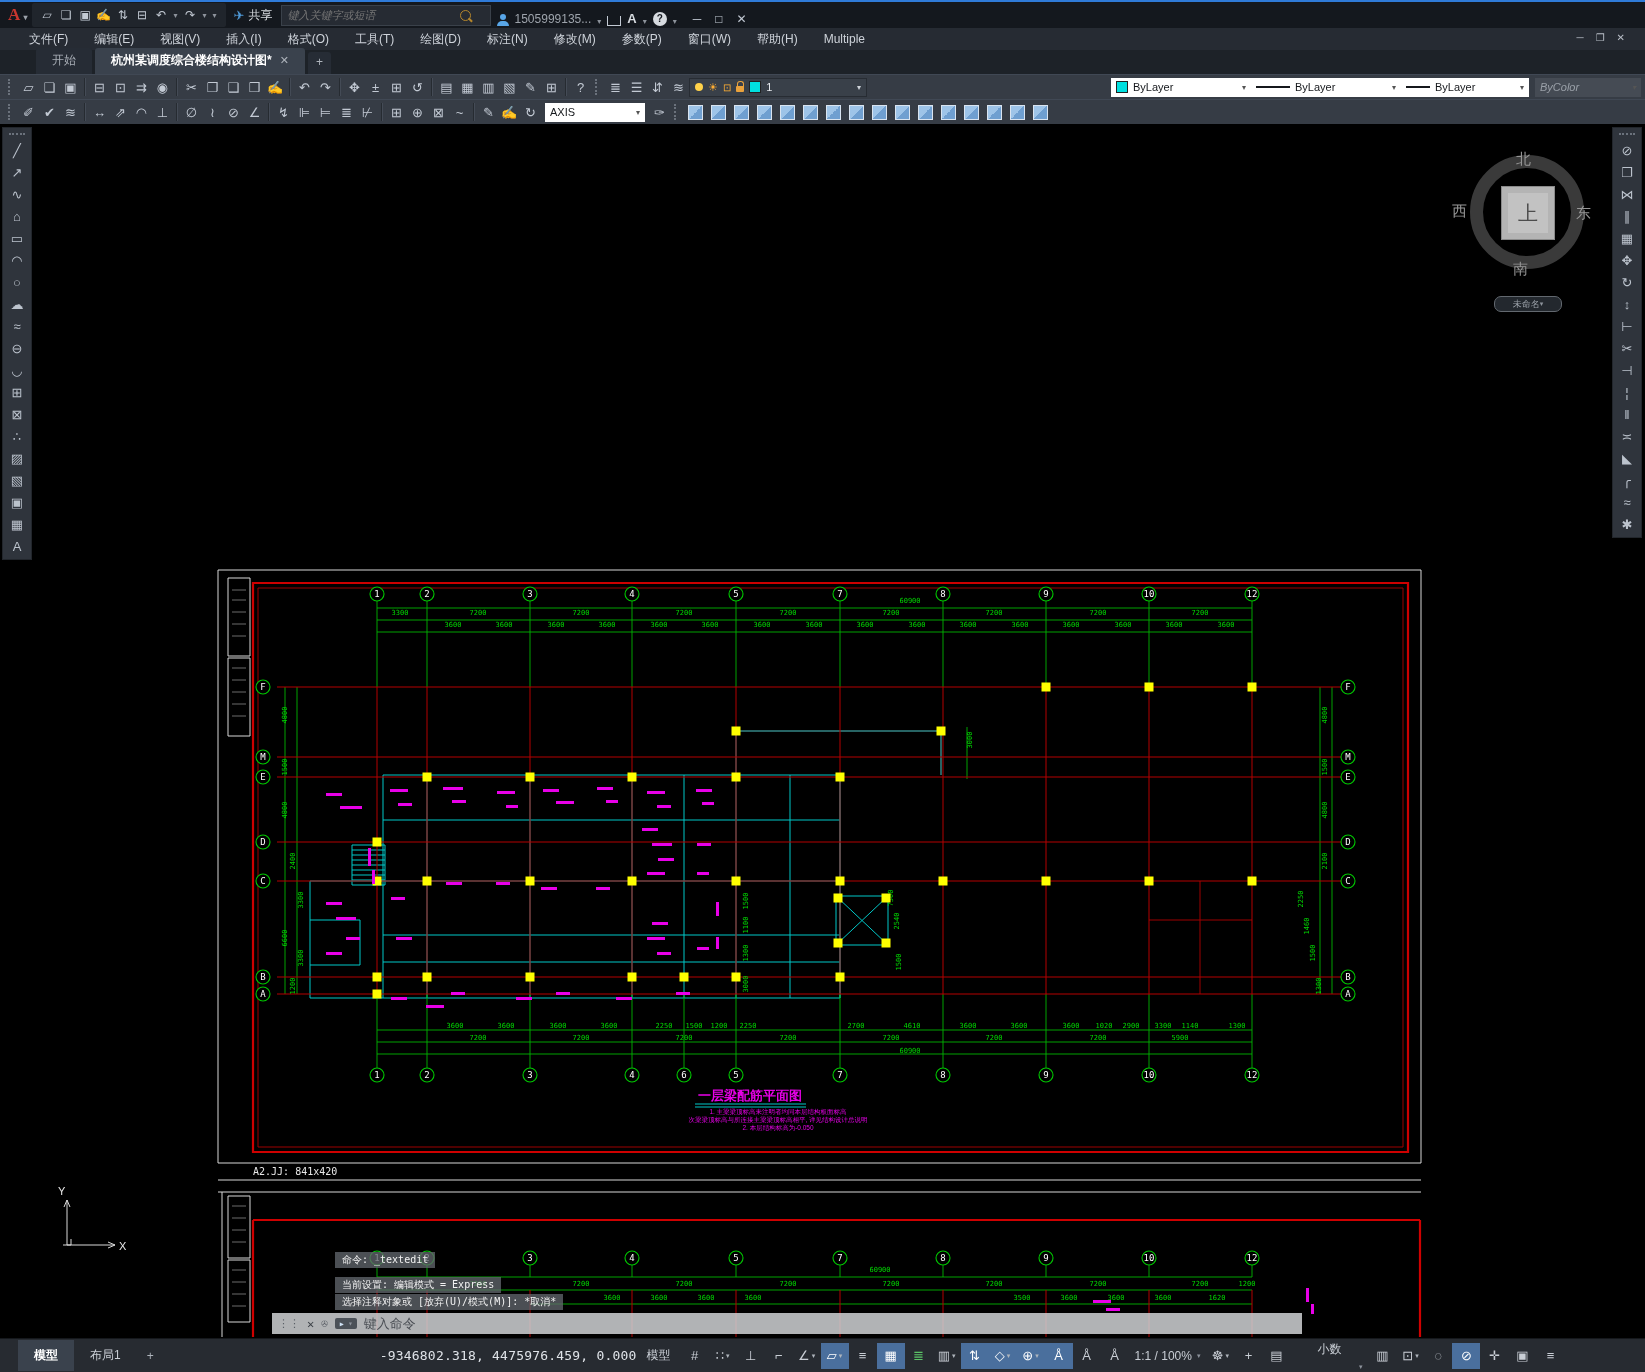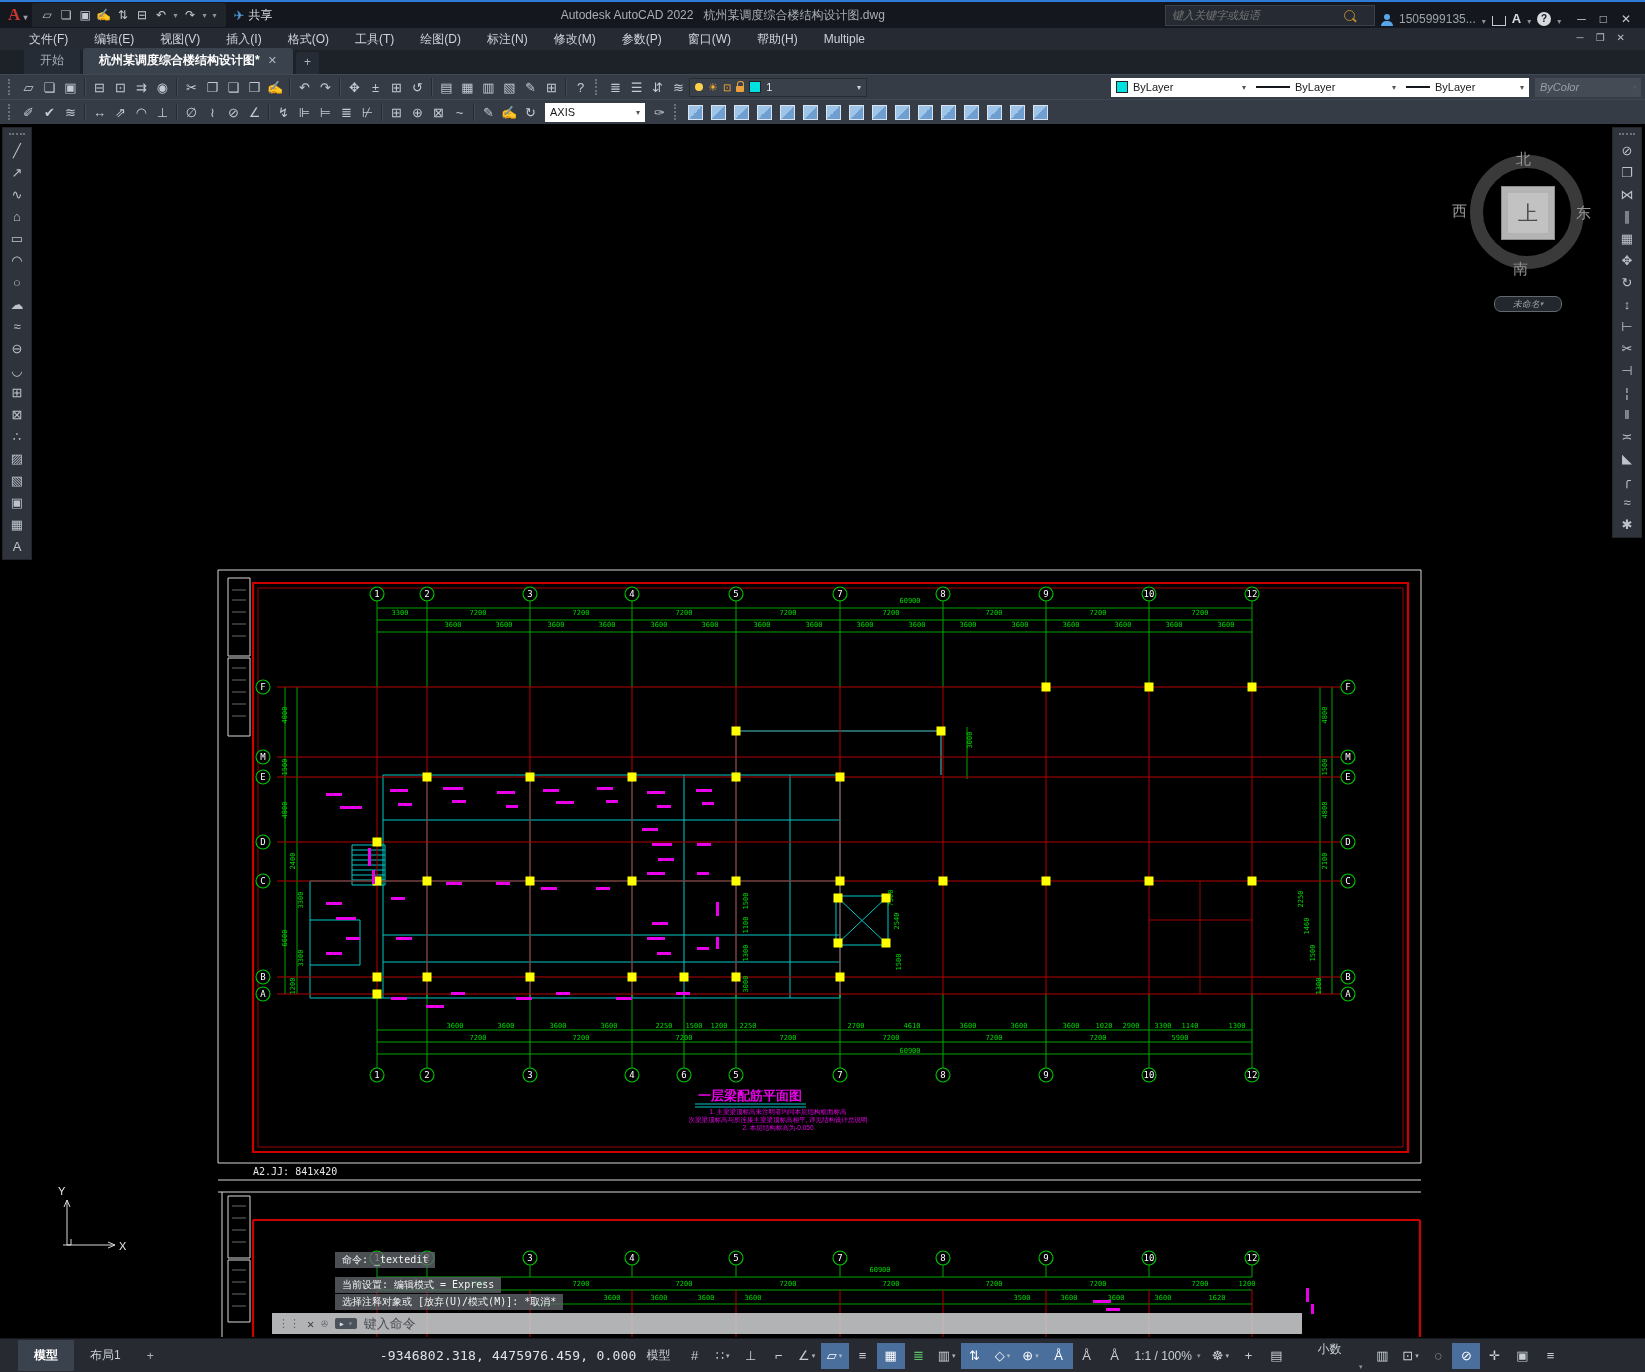--- a/index.html
+++ b/index.html
@@ -28,21 +28,21 @@
   .a-ico{color:#d7dbe0;font-weight:bold;font-size:13px;}
   .help-ico{width:14px;height:14px;border-radius:50%;background:#d7dbe0;color:#14181e;font-weight:bold;font-size:10px;
             display:inline-flex;align-items:center;justify-content:center;}
   .cv2{font-size:8px;color:#8d939c;}
   .winbtns{display:flex;gap:14px;color:#c3cad4;font-size:12px;margin-left:10px;padding-right:8px;}
   
   .menubar{height:22px;background:#262b33;display:flex;align-items:center;padding-left:16px;font-size:12px;color:#ced3da;}
   .menu-item{padding:2px 13px;cursor:default;white-space:nowrap;}
   .docbtns{margin-left:auto;display:flex;gap:12px;color:#b9bfc8;font-size:10px;padding-right:10px;}
   
-  .tabbar{height:24px;background:#1d2228;display:flex;align-items:flex-end;padding-left:24px;font-size:12px;}
+  .tabbar{height:24px;background:#1d2228;display:flex;align-items:flex-end;padding-left:36px;font-size:12px;}
   .dtab{padding:4px 16px 5px;color:#a8aeb6;background:#262c35;margin-right:3px;border-radius:3px 3px 0 0;display:flex;gap:8px;align-items:center;white-space:nowrap;}
   .dtab.active{background:#3a424d;color:#fff;font-weight:bold;}
   .dtab .x{font-weight:normal;color:#aeb4bc;font-size:11px;}
   .newtab{color:#aeb4bc;background:#262c35;border-radius:3px 3px 0 0;padding:3px 8px 5px;font-size:12px;}
   
   .ribbon{height:25px;background:#363c45;display:flex;align-items:center;padding:0 4px;box-sizing:border-box;border-top:1px solid #404854;}
   .ribbon .grip{width:4px;height:16px;border-left:2px dotted #6b727c;margin:0 4px;}
   .ico{width:21px;height:21px;display:flex;align-items:center;justify-content:center;color:#c3cad4;font-size:13px;cursor:default;}
   .iconrow{display:flex;align-items:center;}
   .iconrow [data-name="sep"]{width:1px;height:18px;background:#262b31;margin:0 3px;border-right:1px solid #444b56;}
@@ -67,21 +67,21 @@
   .toolcol .ico{width:24px;height:22px;font-size:13px;color:#bcc3cd;}
   #left-toolbar{left:2px;}
   #right-toolbar{right:3px;}
   #plan-svg{position:absolute;left:35px;top:0;}
   
   .vc-ring{position:absolute;left:1470px;top:31px;width:114px;height:114px;border-radius:50%;border:13px solid #3a3a3a;box-sizing:border-box;}
   .vc-face{position:absolute;left:1501px;top:62px;width:52px;height:52px;background:#c2c2c2;border:1px solid #8a8a8a;color:#4c4c4c;
            display:flex;align-items:center;justify-content:center;font-size:20px;box-shadow:inset 0 0 0 6px #b4b4b4;}
   .vc-lab{position:absolute;color:#969696;font-size:15px;}
   .vc-pill{position:absolute;left:1494px;top:172px;width:66px;height:14px;background:#23282e;border:1px solid #62686f;border-radius:7px;
-           color:#9aa0a8;font-size:9px;display:flex;align-items:center;justify-content:center;font-style:italic;}
+           color:#9aa0a8;font-size:9px;display:flex;align-items:center;justify-content:center;}
   .vc-pill .cv2{font-size:7px;}
   
   .cmd-hist{position:absolute;left:335px;font-family:"DejaVu Sans Mono",monospace;font-size:10px;color:#f2f2f2;white-space:pre;}
   .cmd-hist span{background:rgba(96,101,107,0.78);padding:1px 7px;display:inline-block;}
   .cmd-bar{position:absolute;left:272px;top:1189px;width:1030px;height:21px;background:rgba(208,210,213,0.85);
            display:flex;align-items:center;gap:7px;padding:0 6px;box-sizing:border-box;font-family:"DejaVu Sans Mono",monospace;}
   .cmd-bar .h{color:#5a5f66;font-size:11px;}
   .cmd-bar .x{color:#3a3f45;font-size:12px;}
   .cmd-prompt-ico{background:#4b5158;color:#cfe2f5;font-size:10px;padding:0 4px;border-radius:2px;display:flex;align-items:center;gap:3px;}
   .cmd-text{color:#4a4e54;font-size:13px;}
@@ -135,23 +135,20 @@
       <span class="qico" data-name="undo-icon">↶</span>
       <span class="qico" data-name="undo-caret">▾</span>
       <span class="qico" data-name="redo-icon">↷</span>
       <span class="qico" data-name="redo-caret">▾</span>
       <span class="qico" data-name="qat-customize-icon">▾</span>
     </span>
   <span class="sharebtn" data-name="share-button">
     <span class="pl" data-name="paper-plane-icon">✈</span>
     <span>共享</span>
   </span>
-  <div class="tb-title" data-name="window-title">
-    <span>Autodesk AutoCAD 2022</span>&nbsp;&nbsp;&nbsp;<span>杭州某调度综合楼结构设计图.dwg</span>
-  </div>
   <div class="tb-right">
     <span class="searchbox" data-name="search-box">
       <input data-name="search-input" placeholder="键入关键字或短语" style="">
       <span class="mag-ico" data-name="search-icon"></span>
     </span>
     <span class="person-ico" data-name="user-avatar-icon"></span>
     <span data-name="account-id">1505999135...</span>
     <span class="cv2" data-name="account-caret-icon">▾</span>
     <span class="cart-ico" data-name="app-store-cart-icon"></span>
     <span class="a-ico" data-name="autodesk-apps-icon">A</span>

